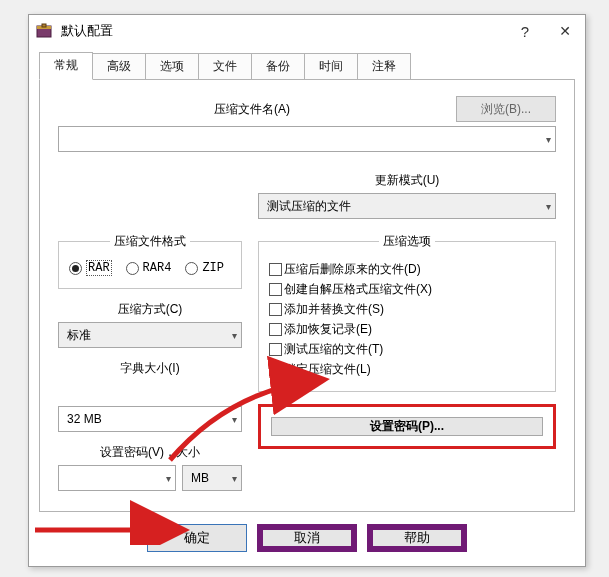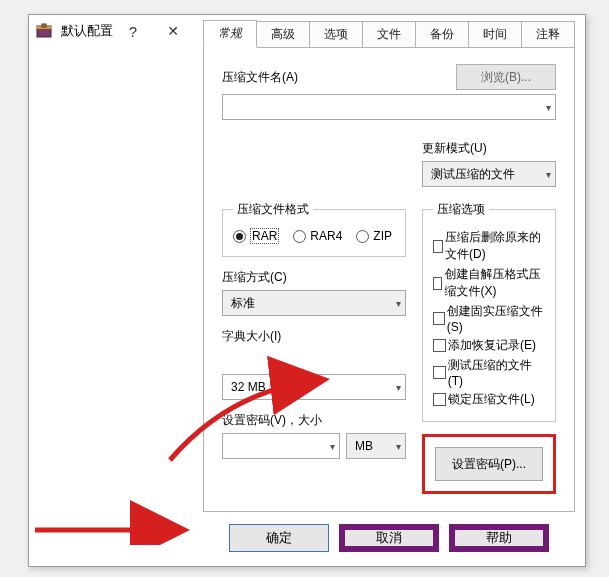--- a/index.html
+++ b/index.html
@@ -21,21 +21,21 @@
   .dialog {
     position: absolute;
     left: 28px;
     top: 14px;
     width: 558px;
     height: 553px;
     background: #ffffff;
     border: 1px solid #9a9a9a;
     box-shadow: 2px 2px 6px rgba(0,0,0,0.2);
     display: flex;
-    flex-direction: row;
+    flex-direction: column;
   }
   .titlebar {
     height: 32px;
     display: flex;
     align-items: center;
     padding: 0 0 0 6px;
     background: #ffffff;
   }
   .titlebar .icon {
     width: 18px; height: 18px;
@@ -82,27 +82,27 @@
     margin-right: -1px;
     cursor: default;
     position: relative;
     top: 1px;
   }
   .tab.active {
     background: #ffffff;
     border-bottom: 1px solid #ffffff;
     z-index: 2;
     top: 1px;
-    font-style: italic;
   }
   .tabpane {
     border: 1px solid #b3b3b3;
     flex: 1;
     padding: 16px 18px 16px 18px;
     position: relative;
+    text-align: center;
   }
   .label { color: #000; font-size: 12px; }
 
   .filename-row {
     display: flex;
     align-items: center;
   }
   .filename-col { flex: 1; }
   .browse-btn {
     width: 100px;
@@ -158,20 +158,21 @@
   fieldset.groupbox legend {
     font-size: 12px;
     color: #000;
     padding: 0 4px;
   }
   .radio-row {
     display: flex;
     gap: 14px;
     align-items: center;
     padding: 2px 0 2px 0;
+    font-family: Liberation Mono, monospace;
   }
   .radio-item {
     display: flex;
     align-items: center;
     gap: 4px;
     font-size: 12px;
     cursor: default;
   }
   .radio {
     width: 13px; height: 13px;
@@ -219,27 +220,28 @@
     background: #fff;
   }
 
   .pwd-wrap {
     border: 3px solid #d62020;
     padding: 10px 10px;
     margin-top: 8px;
   }
   .pwd-btn {
     width: 100%;
-    height: 34px;
+    height: 19px;
     background: #e6e6e6;
     border: 1px solid #a7a7a7;
     display: flex;
     align-items: center;
     justify-content: center;
     cursor: default;
+    font-weight: bold;
   }
 
   .split-row {
     display: flex;
     gap: 6px;
     margin-top: 4px;
   }
   .split-main {
     flex: 1;
     height: 26px;
@@ -406,21 +408,21 @@
             <div class="chk-row">
               <span class="chk"></span>
               <span>压缩后删除原来的文件(D)</span>
             </div>
             <div class="chk-row">
               <span class="chk"></span>
               <span>创建自解压格式压缩文件(X)</span>
             </div>
             <div class="chk-row">
               <span class="chk"></span>
-              <span>创建固实压缩文件(S)</span>
+              <span>添加并替换文件(S)</span>
             </div>
             <div class="chk-row">
               <span class="chk"></span>
               <span>添加恢复记录(E)</span>
             </div>
             <div class="chk-row">
               <span class="chk"></span>
               <span>测试压缩的文件(T)</span>
             </div>
             <div class="chk-row">

